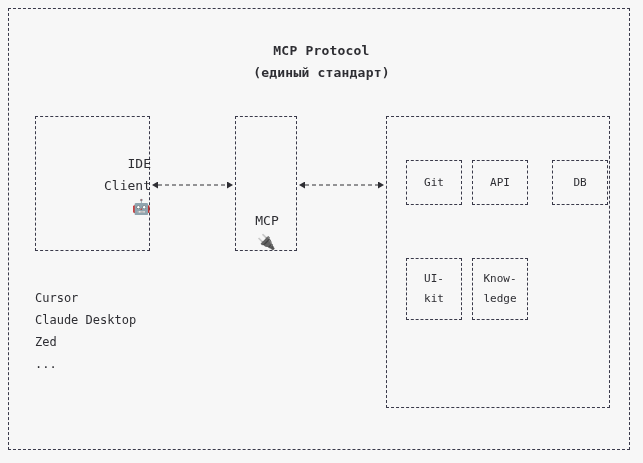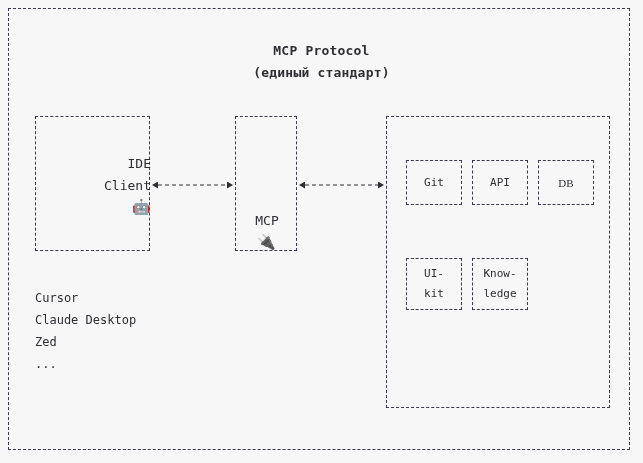--- a/index.html
+++ b/index.html
@@ -119,24 +119,24 @@
     display: flex;
     flex-direction: column;
     align-items: center;
     justify-content: center;
     color: #2e2e33;
     font-size: 11px;
     line-height: 20px;
     background: transparent;
   }
   .chip-row-1 { top: 160px; height: 45px; }
-  .chip-row-2 { top: 258px; height: 52px; }
+  .chip-row-2 { top: 258px; height: 62px; }
   .chip-c1 { left: 406px; width: 56px; }
   .chip-c2 { left: 472px; width: 56px; }
-  .chip-c3 { left: 538px; width: 56px; font-family: Liberation Serif, serif; }
+  .chip-c3 { left: 552px; width: 56px; }
 
   .servers-label {
     position: absolute;
     left: 386px;
     top: 353px;
     width: 224px;
     text-align: center;
     color: #2e2e33;
     font-size: 13px;
     line-height: 20px;

